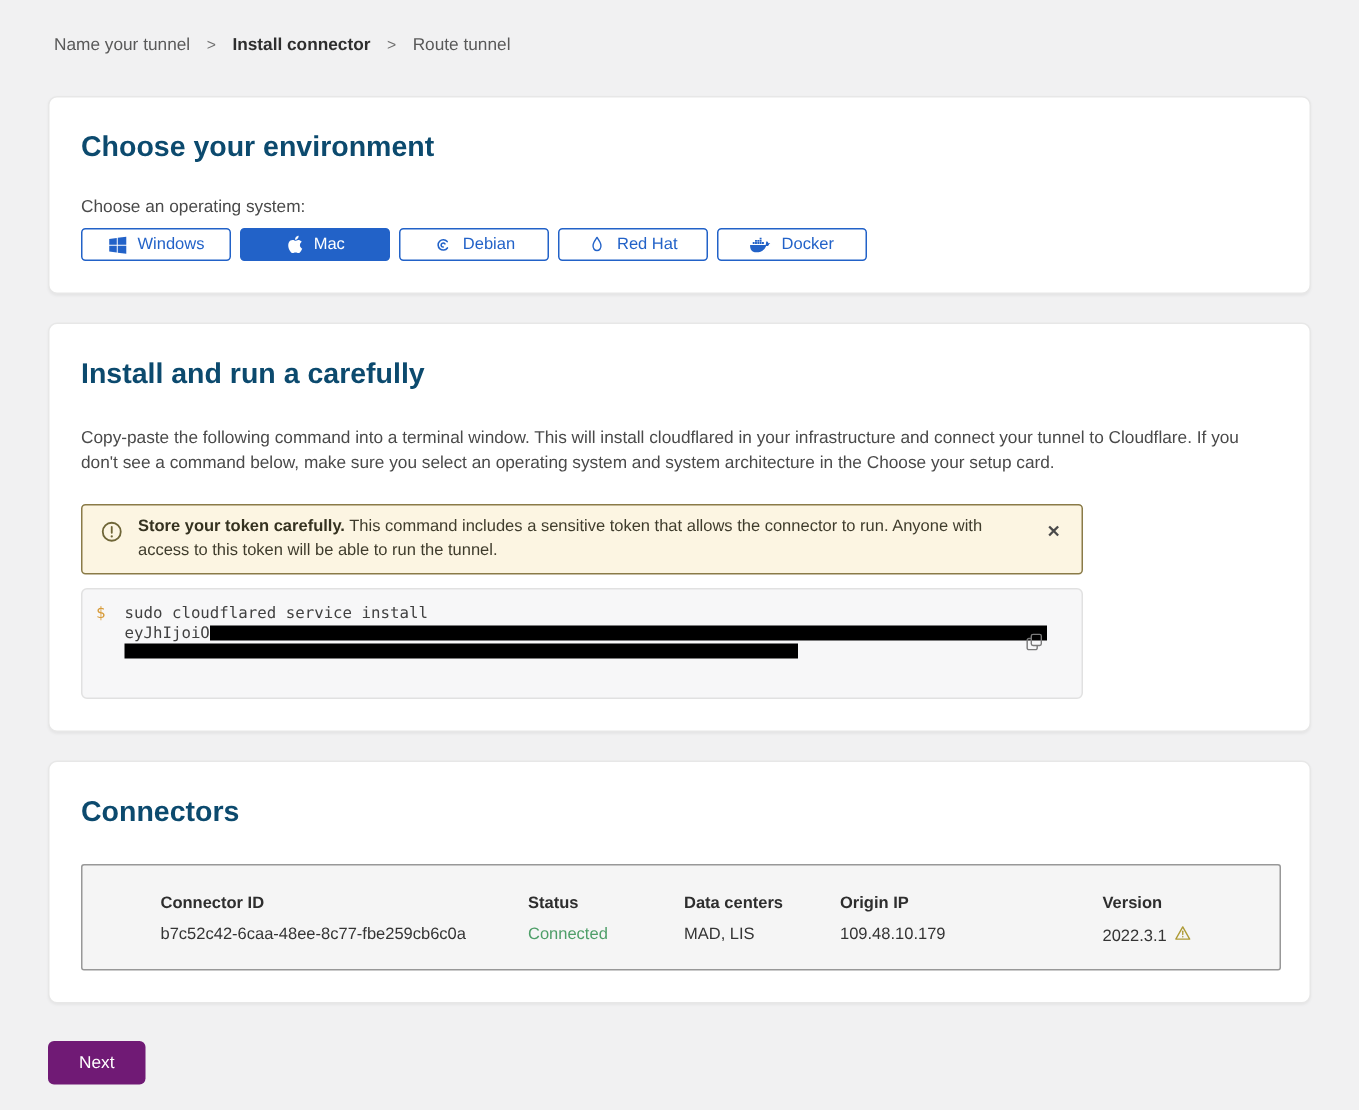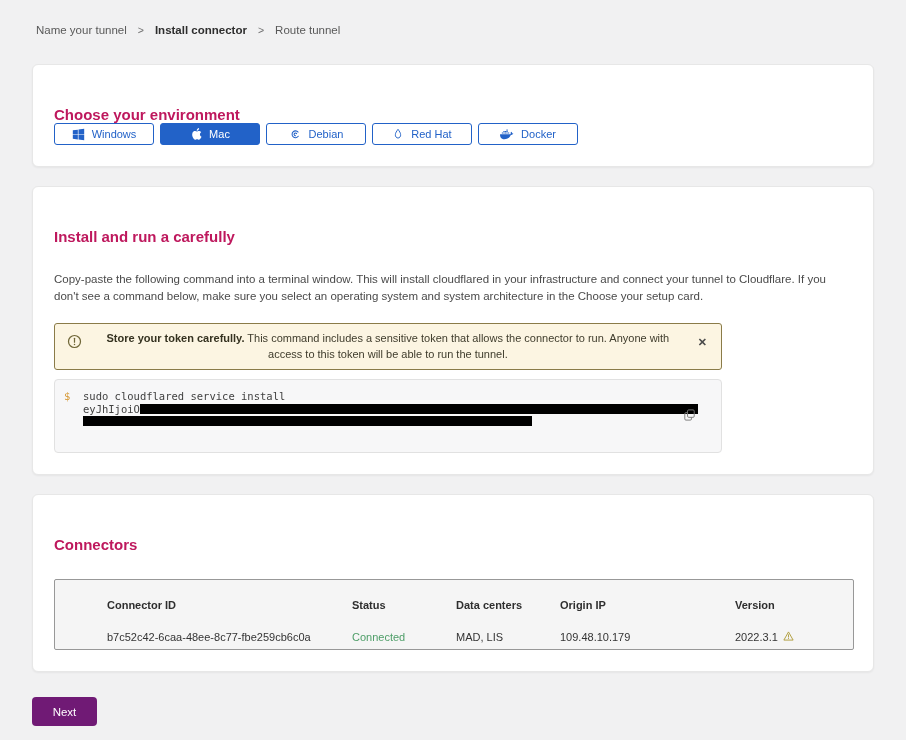--- a/index.html
+++ b/index.html
@@ -19,21 +19,21 @@
   
   .card {
     background:#fff;
     border:1px solid #E7E7E7;
     border-radius:6px;
     margin:0 32px 19px;
     padding:26px 21px 21px;
     box-shadow:0 1px 2px rgba(0,0,0,0.05);
   }
   .card.first { margin-top:28px; }
-  .card h2 { font-size:15px; line-height:16px; font-weight:bold; color:#be185d;margin-top:16px; }
+  .card h2 { font-size:19px; line-height:16px; font-weight:bold; color:#0c4a6e; }
 
   
   .os-label { font-size:11.5px; color:#4A4A4A; margin:25px 0 8px; }
   .os-row { display:flex; gap:6px; }
   .os-btn {
     width:100px; height:22px;
     display:flex; align-items:center; justify-content:center; gap:7px;
     background:#fff; border:1px solid #2262C8; border-radius:3px;
     color:#2262C8; font-size:11px; font-family:"Liberation Sans", sans-serif;
     cursor:pointer;
@@ -47,21 +47,21 @@
   
   .desc { font-size:11.5px; line-height:17px; color:#4A4A4A; margin:26px 0 18px; max-width:800px; }
   .warn-banner {
     display:flex; align-items:flex-start; gap:10px;
     width:668px; min-height:46px;
     background:#FCF5E2; border:1px solid #8A7B48; border-radius:3px;
     padding:7px 10px 7px 12px;
     margin-bottom:9px;
   }
   .warn-banner svg { margin-top:3px; flex:0 0 auto; }
-  .warn-text { font-size:11px; line-height:15.5px; color:#3F3C2C; flex:1 1 auto;text-align:center; }
+  .warn-text { font-size:11px; line-height:15.5px; color:#3F3C2C; flex:1 1 auto; }
   .warn-text b { color:#353220; }
   .warn-close {
     flex:0 0 auto; border:none; background:none; cursor:pointer;
     font-size:11px; font-weight:bold; color:#4A4A4A; line-height:1; padding:6px 4px;
   }
   .codeblock {
     position:relative;
     width:668px; height:74px;
     background:#F7F7F8; border:1px solid #E1E1E1; border-radius:4px;
     font-family:"DejaVu Sans Mono", monospace; font-size:10.5px; color:#414141;
@@ -85,21 +85,21 @@
     width:800px; height:71px;
     background:#F5F5F5; border:1px solid #989898; border-radius:2px;
     display:grid;
     grid-template-columns:245px 104px 104px 175px 1fr;
     grid-auto-rows:min-content;
     padding:19px 0 12px 52px;
     row-gap:9px;
     font-size:11px;
   }
   .conn-table .th { font-weight:bold; color:#2E2E2E; }
-  .conn-table .td { color:#343434;margin-top:11px; }
+  .conn-table .td { color:#343434; }
   .td.status { color:#4E9E68; }
   .td.version { display:flex; align-items:center; gap:5px; }
 
   
   .next-btn {
     display:block; margin:25px 0 0 32px;
     width:65px; height:29px;
     background:#701a75; color:#fff; border:none; border-radius:4px;
     font-size:11.5px; font-family:"Liberation Sans", sans-serif; cursor:pointer;
   }
@@ -110,20 +110,21 @@
 <nav class="breadcrumb">
   <span class="crumb">Name your tunnel</span>
   <span class="sep">&gt;</span>
   <span class="crumb active">Install connector</span>
   <span class="sep">&gt;</span>
   <span class="crumb">Route tunnel</span>
 </nav>
 
 <section class="card first">
   <h2>Choose your environment</h2>
+  <div class="os-label">Choose an operating system:</div>
   <div class="os-row">
 
     <button class="os-btn">
       <span>
           <svg width="13" height="13" viewBox="0 0 16 16">
             <path class="fillicon" d="M1 2.8 7.2 2v5.6H1zM8 1.9 15 1v6.6H8zM1 8.4h6.2V14L1 13.2zM8 8.4h7V15l-7-.9z"></path>
           </svg>
         </span>
       <span>Windows</span>
     </button>

